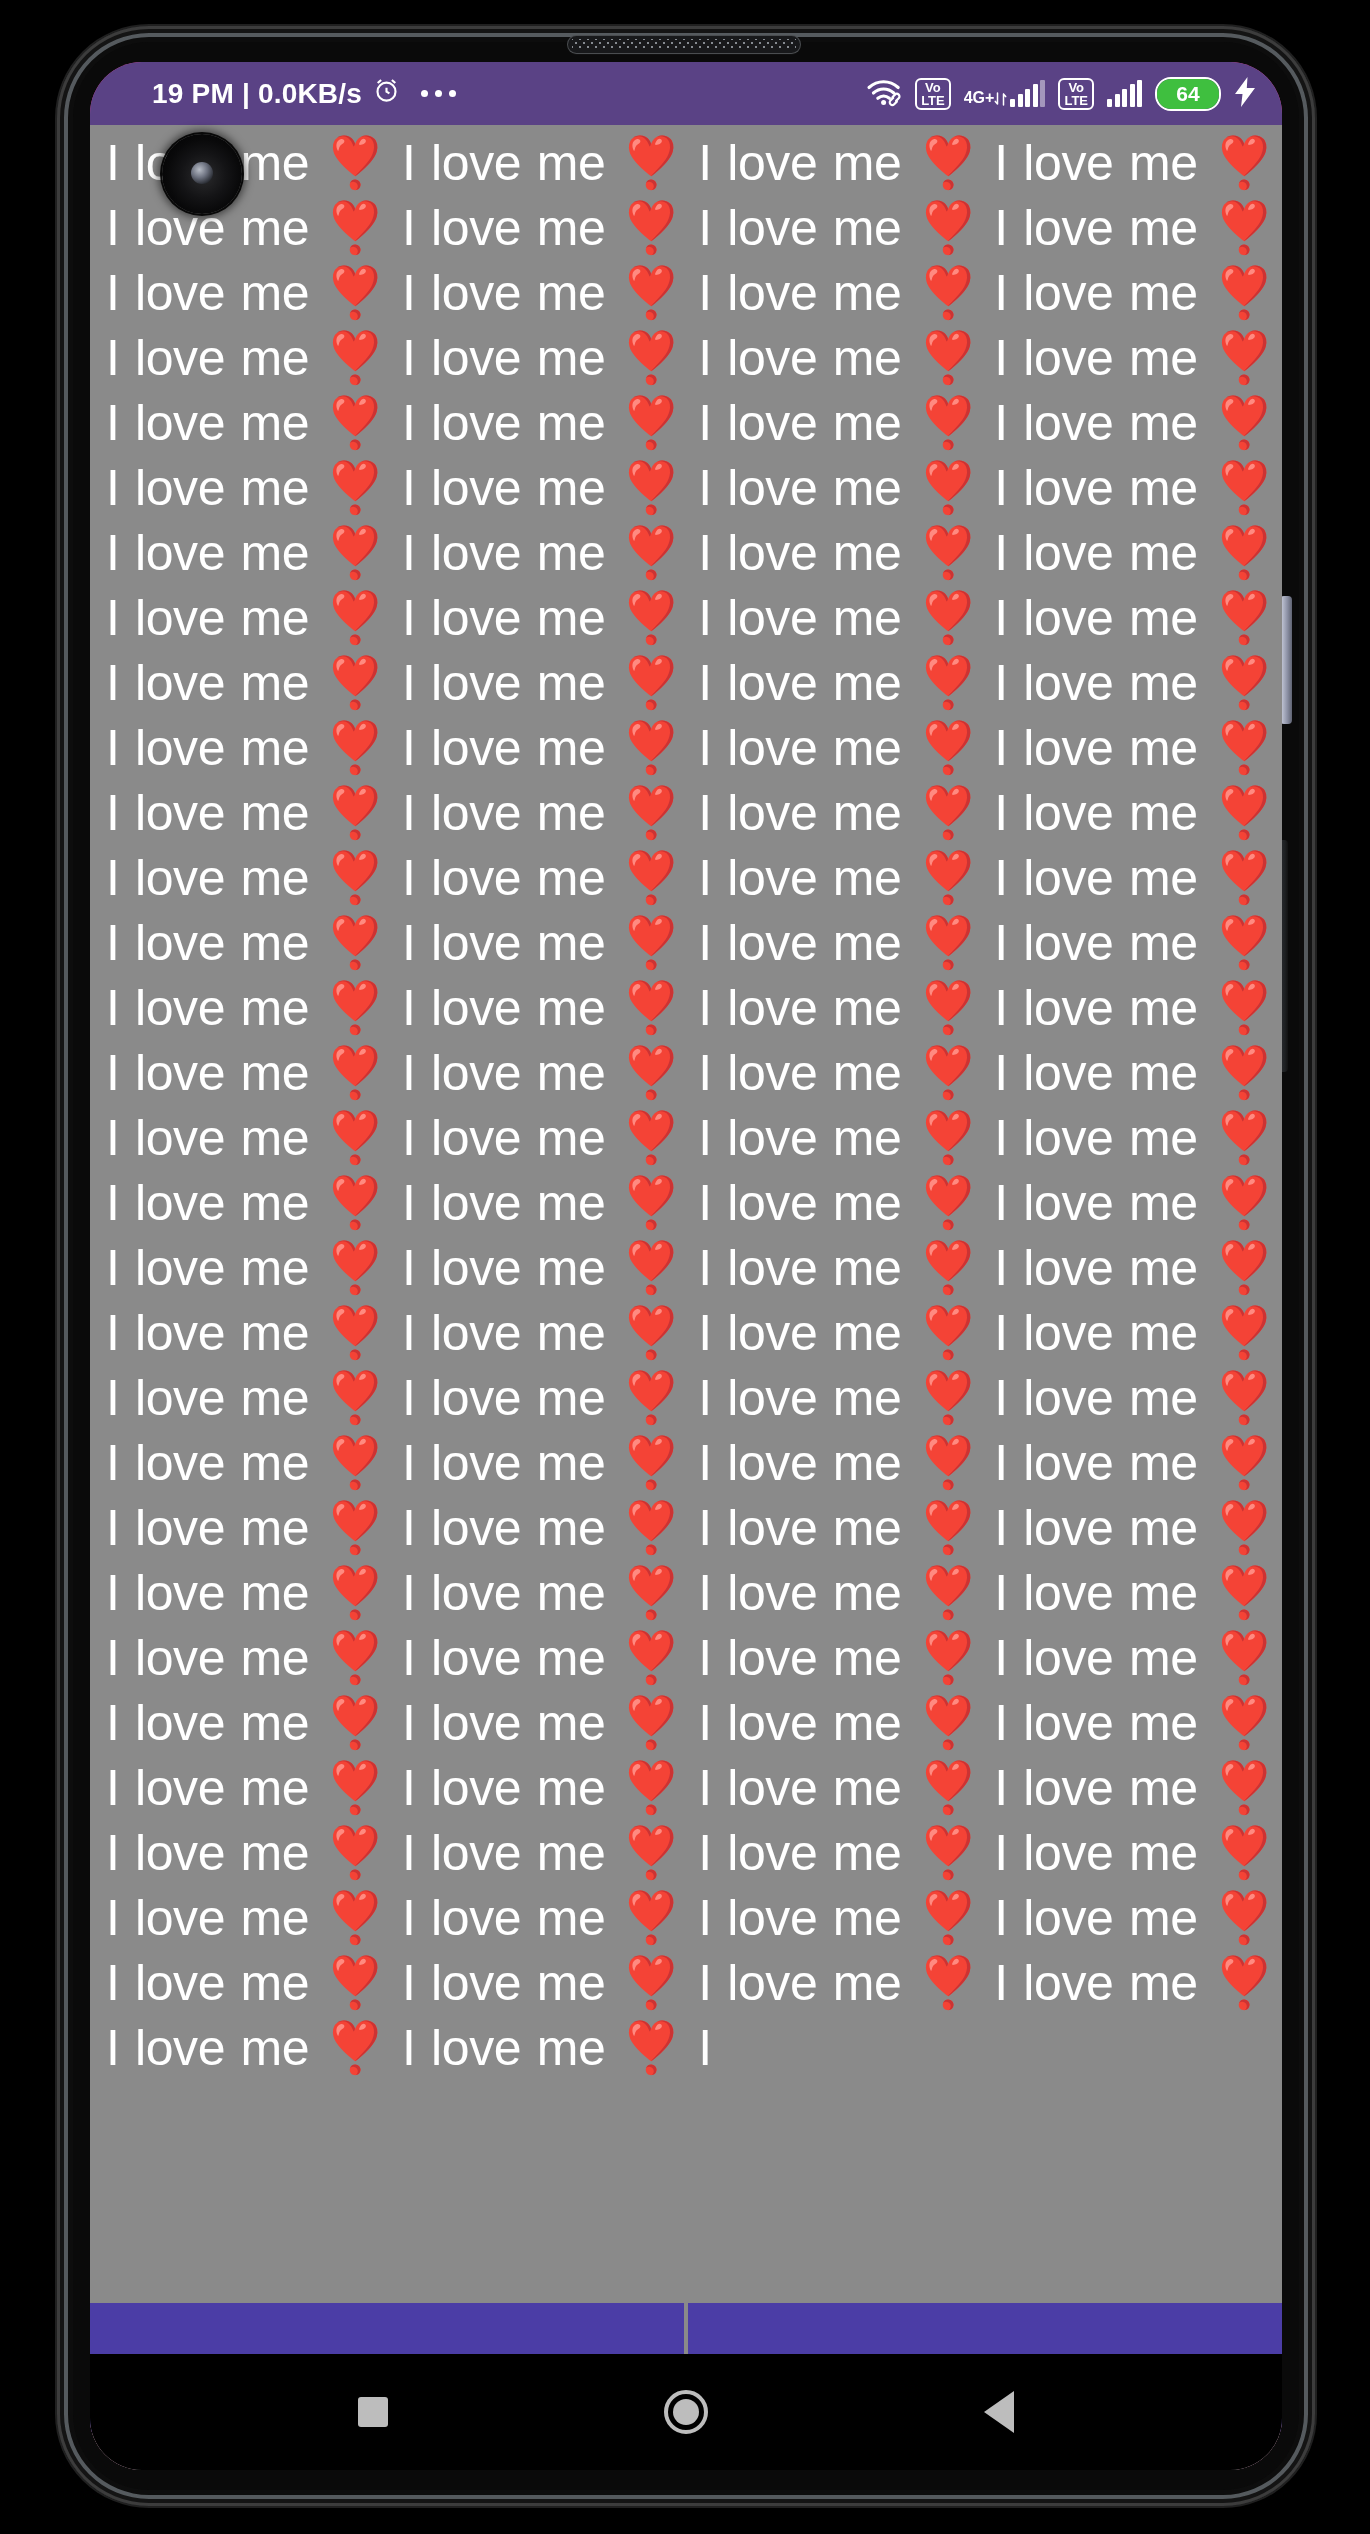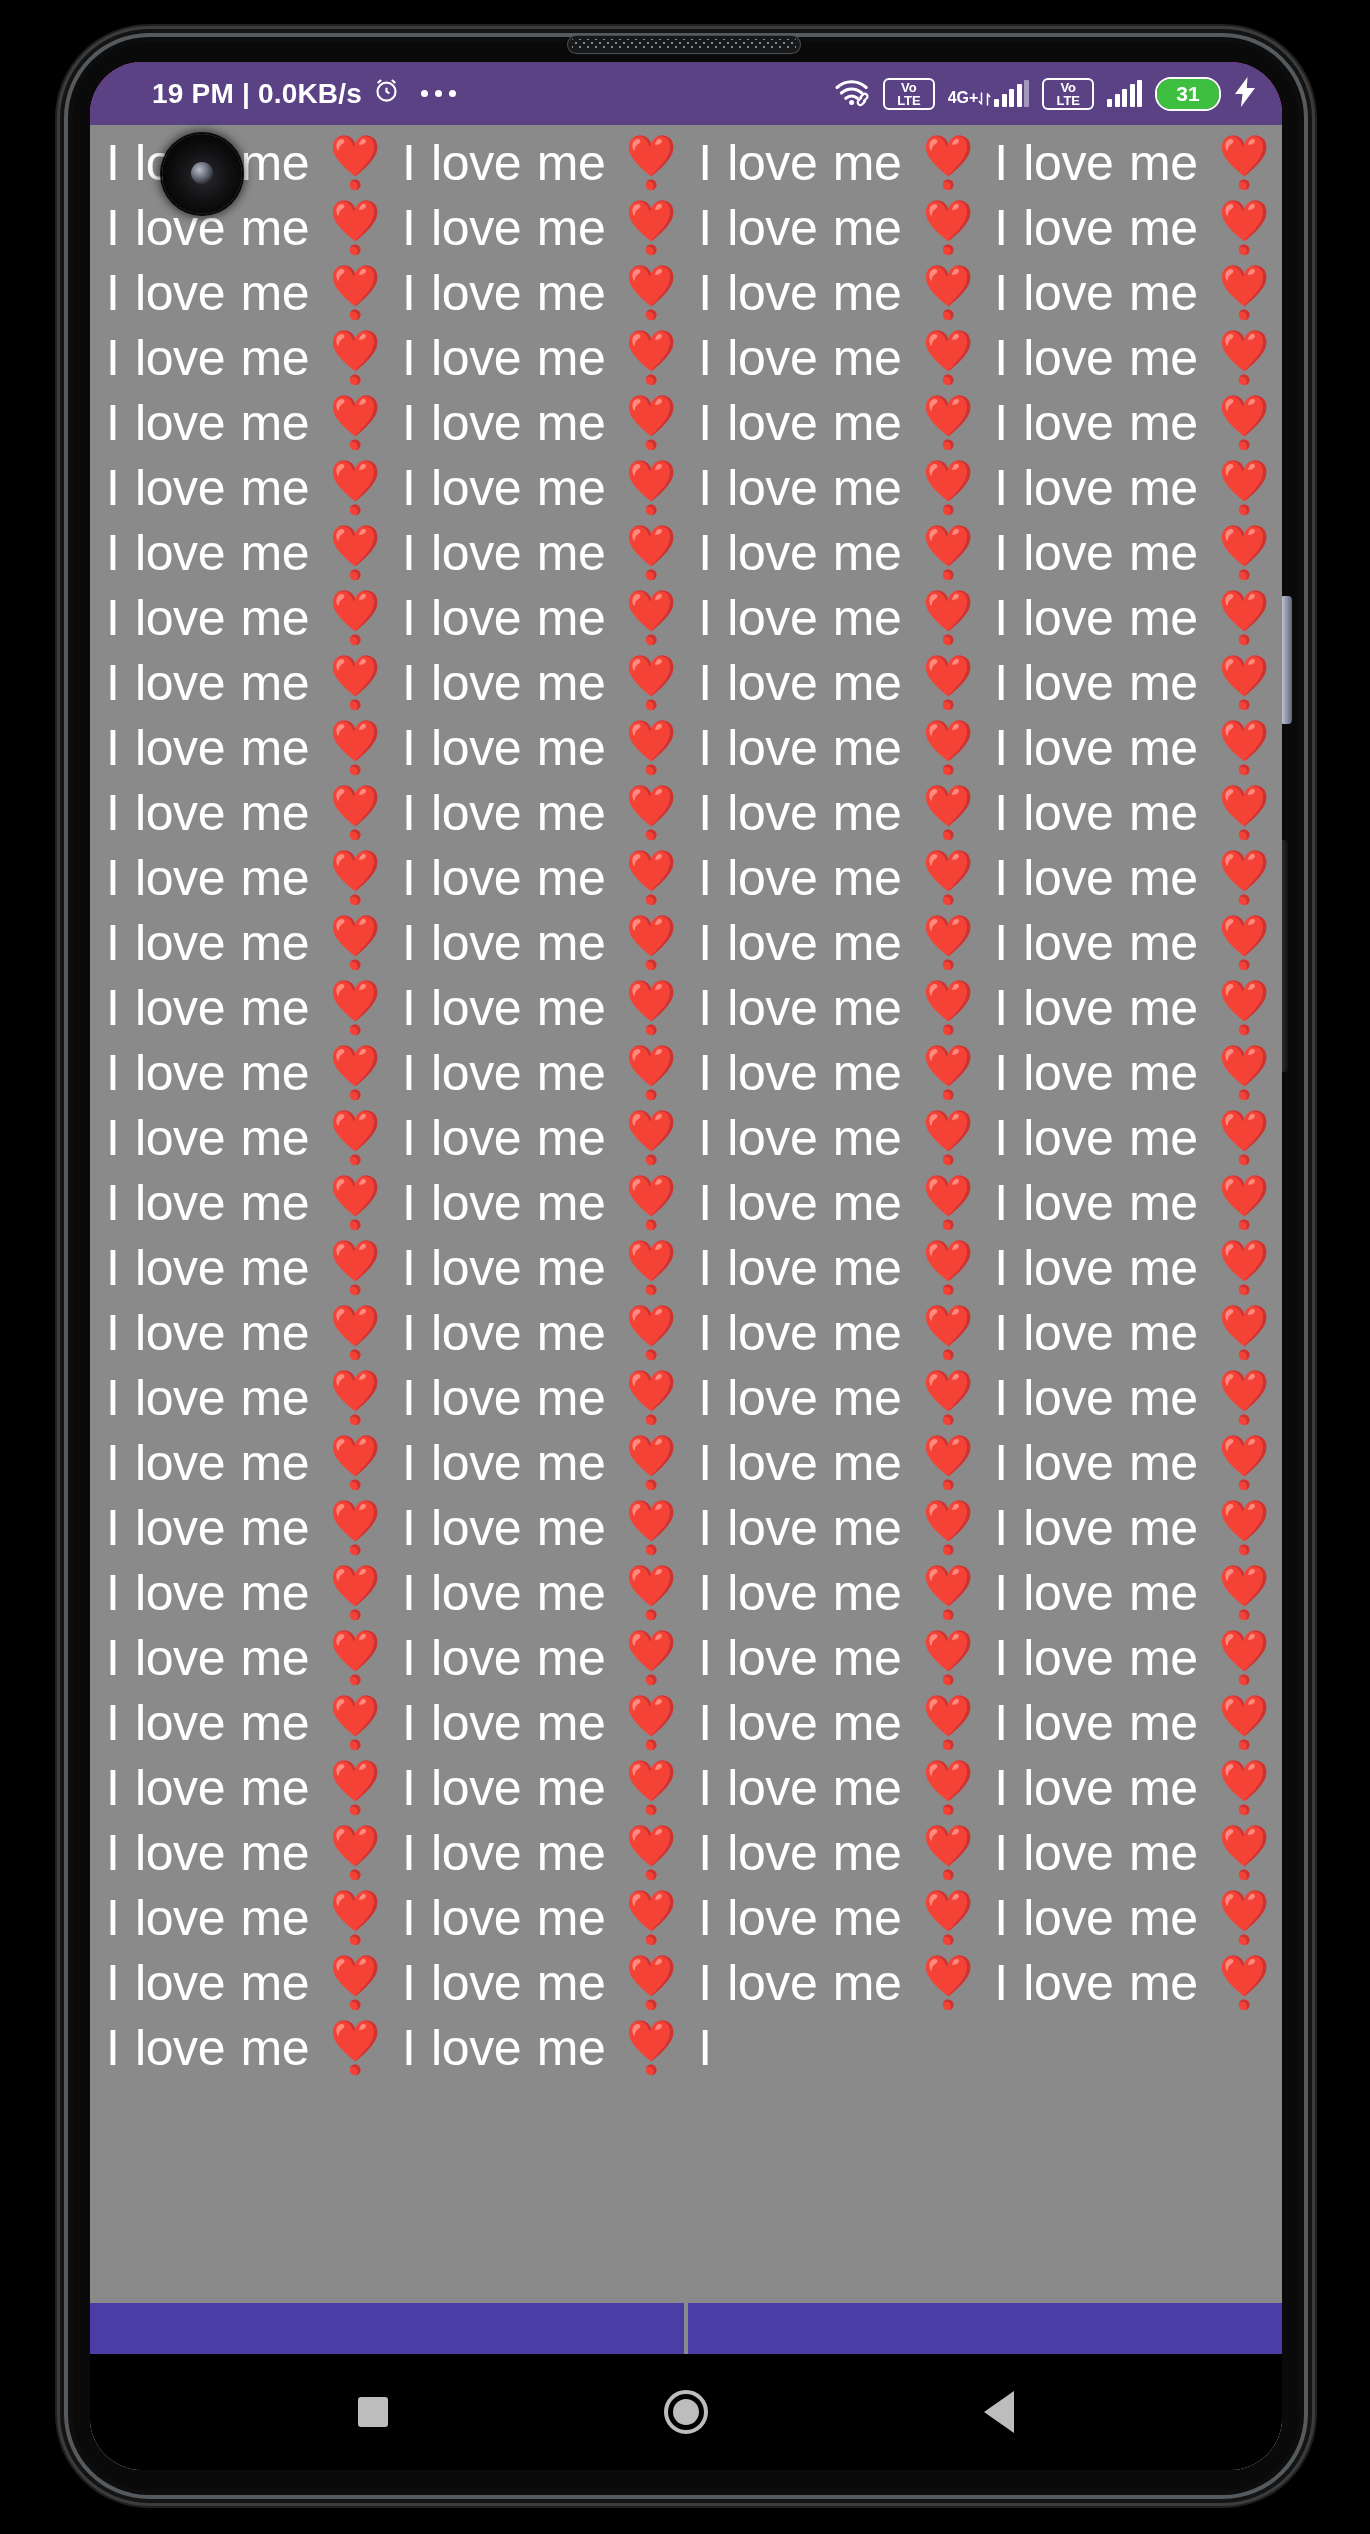--- a/index.html
+++ b/index.html
@@ -143,21 +143,21 @@
   }
   .dots i {
     display: block;
     width: 7px; height: 7px;
     border-radius: 50%;
     background: #fff;
   }
   .volte {
     border: 2.5px solid #fff;
     border-radius: 6px;
-    padding: 1px 12px;
+    padding: 1px 4px;
     line-height: 1;
     font-size: 13px;
     font-weight: bold;
     text-align: center;
     letter-spacing: 0;
   }
   .volte span { display: block; }
   .netgroup { display: flex; align-items: flex-end; gap: 3px; }
   .netlabel {
     font-size: 16px;
@@ -409,21 +409,21 @@
         <span class="bars">
             <i></i>
             <i></i>
             <i></i>
             <i></i>
             <i></i>
           </span>
 
         <span class="battery">
           <span class="fill"></span>
-          <span class="lvl">31</span>
+          <span class="lvl">64</span>
         </span>
 
         <span>
           <svg width="22" height="30" viewBox="0 0 22 30">
               <path d="M13.5 0 1 17h7.5L7 30 21 11h-8.2z" fill="#fff"></path>
             </svg>
         </span>
       </div>
     </div>
 

